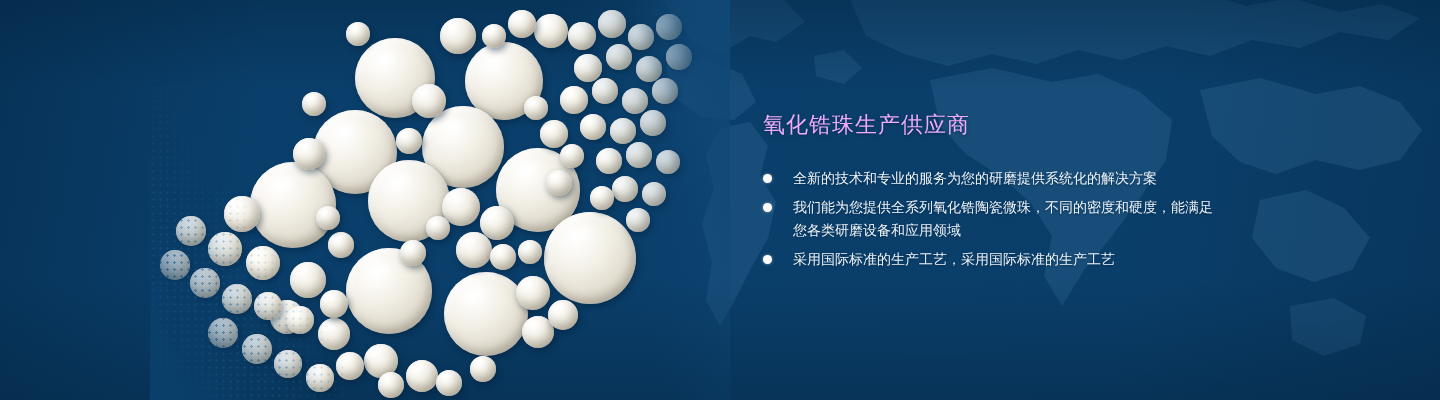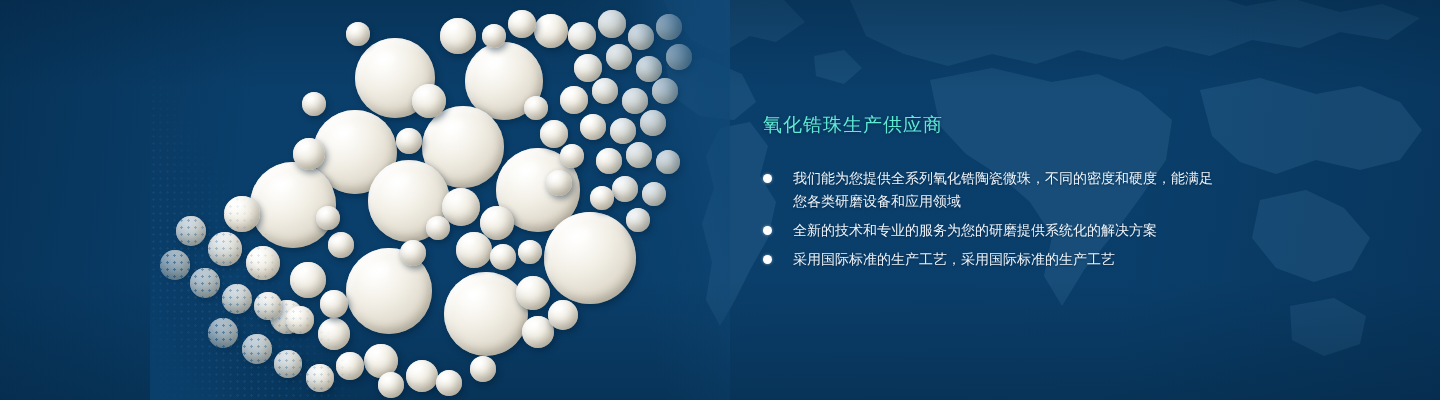--- a/index.html
+++ b/index.html
@@ -141,22 +141,22 @@
   }
 
   
   .copy {
     position: absolute;
     left: 763px;
     top: 105px;
     width: 460px;
   }
   .headline {
-    color: #5eead4;
-    font-size: 19px;
+    color: #f0abfc;
+    font-size: 22px;
     line-height: 40px;
     font-weight: 400;
     letter-spacing: 1px;
     margin: 0 0 22px 0;
     text-shadow: 0 1px 3px rgba(3,30,55,0.55);
     white-space: nowrap;
   }
   .bullets {
     list-style: none;
     margin: 0;
@@ -302,25 +302,25 @@
       <div class="photo-fade-l"></div>
       <div class="photo-fade-r"></div>
     </div>
   </div>
 
   <div class="copy">
     <h1 class="headline">氧化锆珠生产供应商</h1>
     <ul class="bullets">
       <li class="bullet">
         <span class="bullet-dot"></span>
-        <span class="bullet-text">我们能为您提供全系列氧化锆陶瓷微珠，不同的密度和硬度，能满足您各类研磨设备和应用领域</span>
+        <span class="bullet-text">全新的技术和专业的服务为您的研磨提供系统化的解决方案</span>
       </li>
       <li class="bullet">
         <span class="bullet-dot"></span>
-        <span class="bullet-text">全新的技术和专业的服务为您的研磨提供系统化的解决方案</span>
+        <span class="bullet-text">我们能为您提供全系列氧化锆陶瓷微珠，不同的密度和硬度，能满足您各类研磨设备和应用领域</span>
       </li>
       <li class="bullet">
         <span class="bullet-dot"></span>
         <span class="bullet-text">采用国际标准的生产工艺，采用国际标准的生产工艺</span>
       </li>
     </ul>
   </div>
 
 </div>
 

